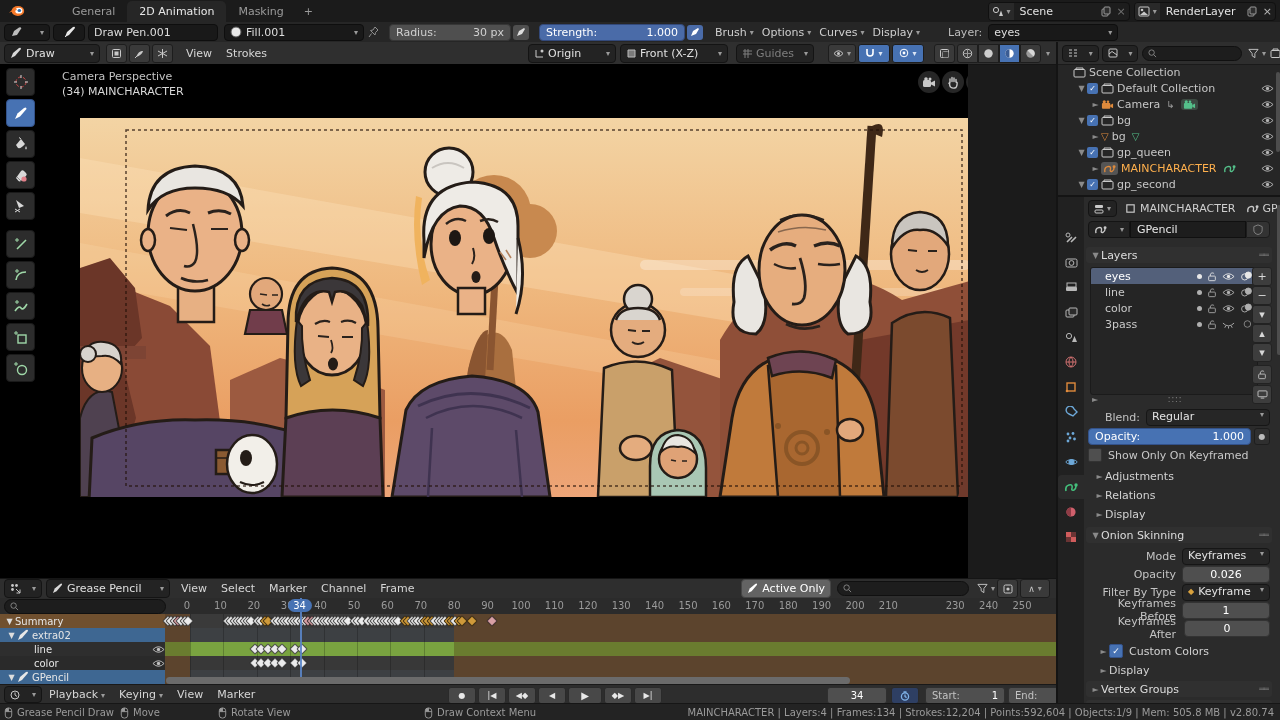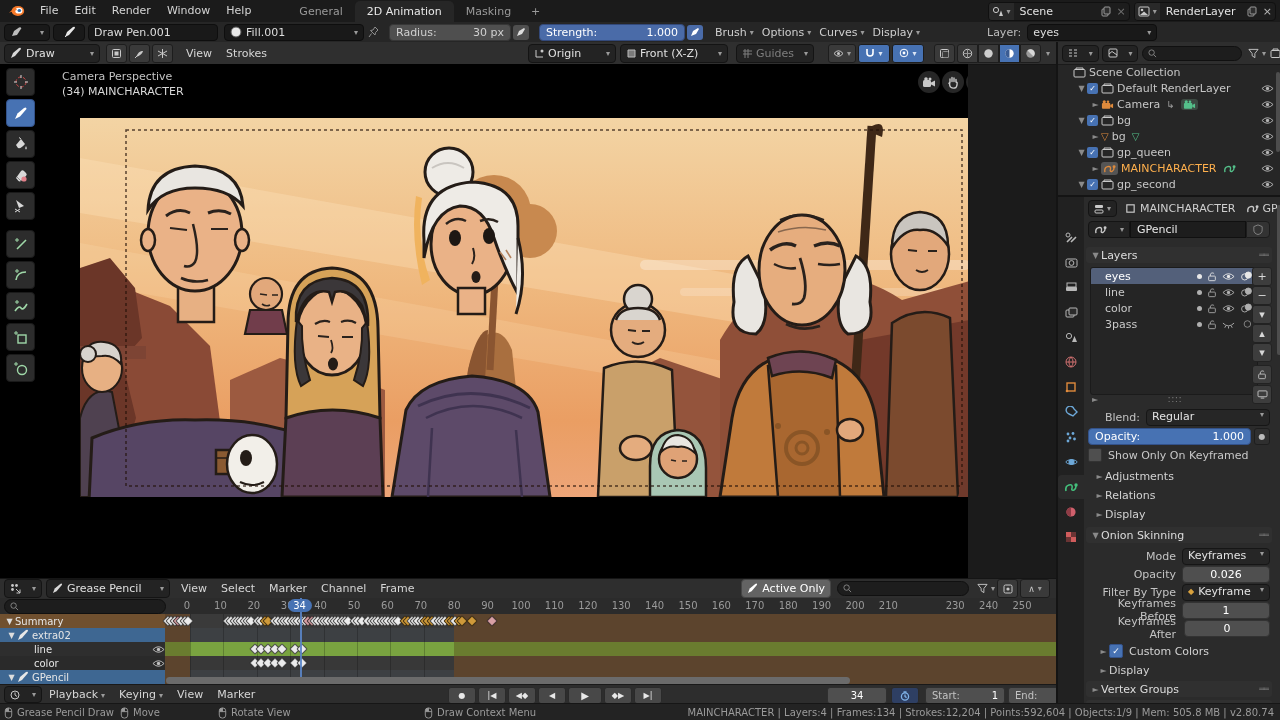--- a/index.html
+++ b/index.html
@@ -113,27 +113,20 @@
 
 <div id="app">
 
   <div class="topbar">
     <svg class="logo" viewBox="0 0 20 14">
       <ellipse cx="11" cy="7" rx="7" ry="5.5" fill="#f5792a"></ellipse>
       <ellipse cx="12" cy="6.6" rx="4" ry="3.2" fill="#fff"></ellipse>
       <ellipse cx="12.6" cy="6.4" rx="2" ry="1.7" fill="#2a6fb4"></ellipse>
       <path d="M1,9 L8,3 L10,6 Z" fill="#f5792a"></path>
     </svg>
-    <div id="topbar-menus" class="flex">
-        <span class="menu-item">File</span>
-        <span class="menu-item">Edit</span>
-        <span class="menu-item">Render</span>
-        <span class="menu-item">Window</span>
-        <span class="menu-item">Help</span>
-      </div>
     <div id="workspace-tabs" class="tabs">
         <span class="tab">General</span>
         <span class="tab active">2D Animation</span>
         <span class="tab">Masking</span>
         <span class="tab add">+</span>
       </div>
     <div class="tb-right">
       <div class="id-selector">
         <span class="icon-dd">
             <svg width="12" height="11" viewBox="0 0 12 11">
@@ -220,21 +213,21 @@
         <svg width="10" height="10" viewBox="0 0 10 10">
           <path d="M1,9 L3,4 L8,1 L9,2 L6,7 Z" fill="#fff"></path>
         </svg>
       </div>
     <div id="ts-popovers" class="flex" style="margin-left:8px;">
         <span class="popover">Brush<span class="chev">▾</span></span>
         <span class="popover">Options<span class="chev">▾</span></span>
         <span class="popover">Curves<span class="chev">▾</span></span>
         <span class="popover">Display<span class="chev">▾</span></span>
       </div>
-    <span style="margin-left:63px;color:#bdbdbd;">Layer:</span>
+    <span style="margin-left:24px;color:#bdbdbd;">Layer:</span>
     <div class="ts-field" style="margin-left:6px;width:118px;justify-content:space-between;">
       <span>eyes</span>
         <span class="chev">▾</span>
     </div>
   </div>
 
   <div class="vp-header">
     <div class="dd" style="margin-left:4px;width:84px;justify-content:space-between;">
       <span class="flex">
           <svg width="12" height="12" viewBox="0 0 12 12" style="margin-right:4px;">
@@ -948,21 +941,21 @@
         </div>
         <div class="ol-row" style="padding-left: 18px;">
           <span class="exp">▼</span>
           <span class="cbx">✓</span>
           <span style="display: flex;">
             <svg width="13" height="11" viewBox="0 0 13 11">
               <rect x="1" y="2.5" width="11" height="7.5" rx="1" fill="none" stroke="#c9c9c9"></rect>
               <path d="M3,2.5 V1 h7 v1.5" fill="none" stroke="#c9c9c9"></path>
             </svg>
           </span>
-          <span class="lbl">Default RenderLayer</span>
+          <span class="lbl">Default Collection</span>
           <span class="eye-col">
             <svg width="13" height="9" viewBox="0 0 14 9">
               <path d="M1,4.5 Q7,-1.5 13,4.5 Q7,10.5 1,4.5Z" fill="none" stroke="#b4b4b4"></path>
               <circle cx="7" cy="4.5" r="1.8" fill="#b4b4b4"></circle>
             </svg>
           </span>
         </div>
         <div class="ol-row" style="padding-left: 32px;">
           <span class="exp">►</span>
           <span style="display: flex;">

